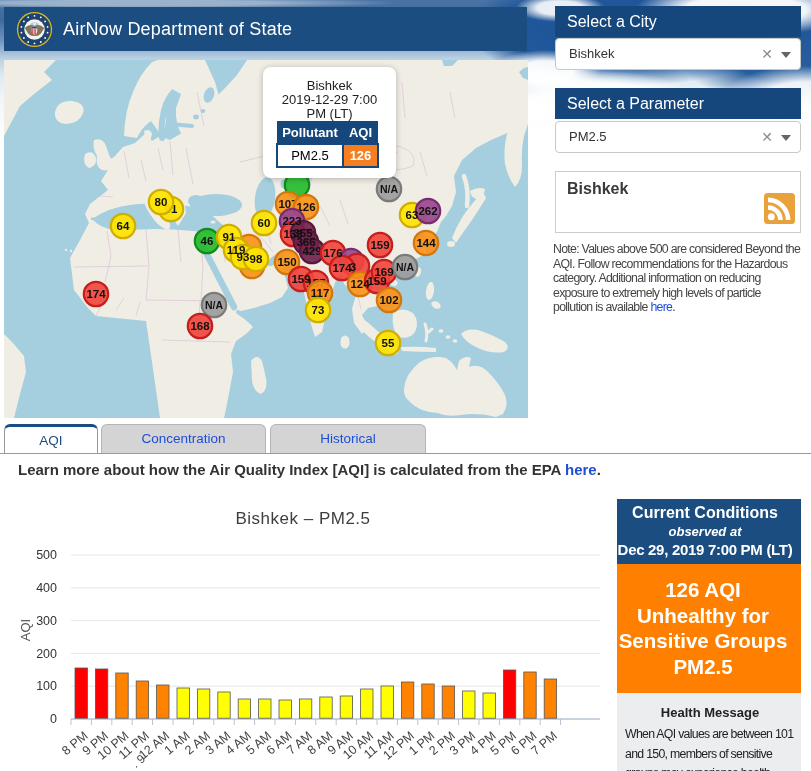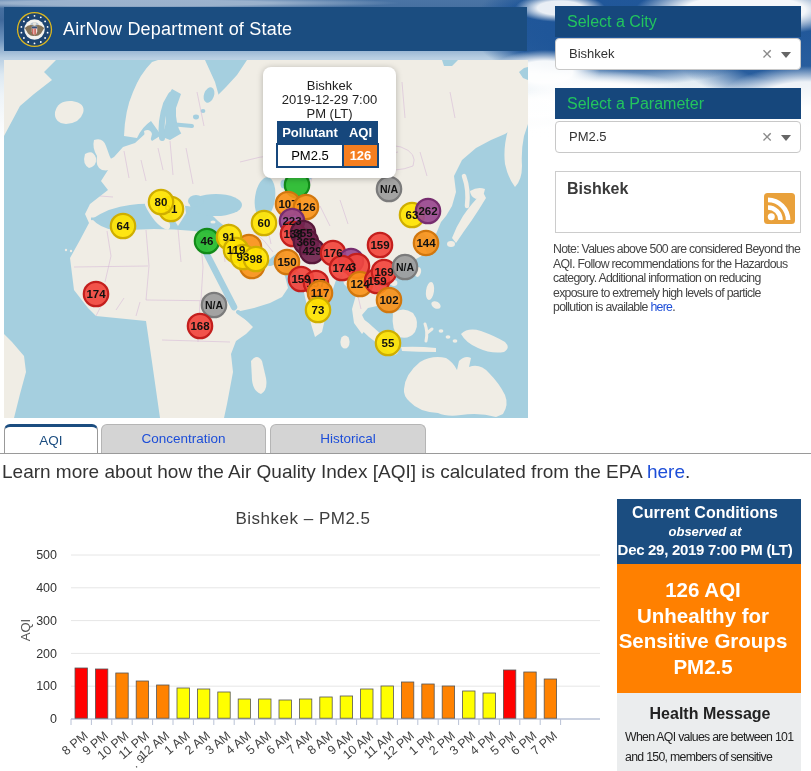--- a/index.html
+++ b/index.html
@@ -20,49 +20,49 @@
       radial-gradient(150px 42px at 580px 150px, rgba(255,255,255,.98) 0 55%, rgba(255,255,255,0) 100%),
       radial-gradient(170px 45px at 770px 150px, rgba(255,255,255,.98) 0 55%, rgba(255,255,255,0) 100%),
       radial-gradient(170px 65px at 640px 30px, rgba(31,86,153,.97) 0 55%, rgba(31,86,153,0) 85%),
       radial-gradient(150px 70px at 800px 48px, rgba(31,86,153,.95) 0 50%, rgba(31,86,153,0) 85%),
       radial-gradient(90px 55px at 548px 28px, rgba(31,86,153,.95) 0 50%, rgba(31,86,153,0) 85%),
       linear-gradient(180deg,#4a74a5 0px,#40699b 20px,#6d93bd 40px,#b9cfe2 58px,#dde9f2 75px,#eef4f8 95px,#ffffff 140px);}
   
   #hdr{left:4px;top:7px;width:523px;height:44px;background:#1b4d80;display:flex;align-items:center;}
   #hdr .title{color:#fff;font-size:18px;margin-left:10px;letter-spacing:.2px;}
   
-  .sbhdr{left:555px;width:246px;height:31px;background:#16477c;color:#22c55e;
+  .sbhdr{left:555px;width:246px;height:31px;background:#16477c;color:#ffffff;
          font-size:16px;line-height:31px;padding-left:12px;box-sizing:border-box;}
   .sbdrop{left:555px;width:246px;height:32px;background:#fff;border:1px solid #c8c8c8;
           border-radius:4px;box-sizing:border-box;font-size:13px;color:#333;line-height:30px;}
   .sbdrop .val{margin-left:13px;}
   .sbdrop .x{position:absolute;right:27px;top:0;color:#8a8a8a;font-size:14px;}
   .sbdrop .car{position:absolute;right:9px;top:13px;width:0;height:0;
       border-left:5.5px solid transparent;border-right:5.5px solid transparent;border-top:6px solid #666;}
   #rssbox{left:555px;top:171px;width:246px;height:62px;background:#fff;border:1px solid #ccc;box-sizing:border-box;}
   #rssbox .t{font-size:16px;font-weight:bold;color:#3a3a3a;margin:8px 0 0 11px;}
   #note{left:553px;top:242px;width:248px;font-size:12.3px;color:#454545;line-height:14.6px;letter-spacing:-0.7px;}
   a{color:#1d4ed8;text-decoration:none;}
   
   .tab{top:424px;height:29px;box-sizing:border-box;font-size:13.5px;text-align:center;line-height:27px;}
   #tab1{left:4px;width:94px;background:#fff;border:1px solid #999;border-top:3px solid #1b4d80;
         border-bottom:none;border-radius:6px 6px 0 0;color:#1b4d80;z-index:3;}
   .tabg{background:#d4d4d4;border:1px solid #b5b5b5;border-bottom:none;border-radius:6px 6px 0 0;color:#1d4ed8;}
   #tabline{left:0;top:453px;width:811px;height:1px;background:#9a9a9a;}
-  #learn{left:2px;top:461px;font-size:19px;color:#333;}
+  #learn{left:18px;top:461px;font-size:15px;color:#333;font-weight:bold;}
   
   #ccp{left:617px;top:499px;width:184px;}
   #cchdr{background:#1b4d80;color:#fff;text-align:center;padding:4px 8px 6px 0;}
   #cchdr .l1{font-size:16px;font-weight:bold;margin-top:1px;}
   #cchdr .l2{font-size:13px;font-weight:bold;margin-top:2px;font-style:italic;}
   #cchdr .l3{font-size:15px;font-weight:bold;margin-top:2px;letter-spacing:-0.3px;}
   #ccorange{background:#ff8000;color:#fff;text-align:center;font-weight:bold;font-size:20.5px;
             line-height:25.5px;padding:13px 12px 14px 0;}
   #ccgray{background:#ebedee;color:#222;padding:12px 6px 40px 8px;}
-  #ccgray .hm{text-align:center;font-weight:bold;font-size:16px;margin-bottom:5px;}
+  #ccgray .hm{text-align:center;font-weight:bold;font-size:13px;margin-bottom:5px;}
   #ccgray .bd{font-size:12.3px;line-height:19.5px;color:#222;letter-spacing:-0.7px;}
   
   #tip{left:263px;top:67px;width:133px;height:111px;background:#fff;border-radius:8px;
        box-shadow:0 1px 6px rgba(0,0,0,.25);z-index:5;}
   #tip .tt{font-size:13px;color:#222;text-align:center;line-height:14.2px;margin-top:12px;}
   #tip table{position:absolute;left:13px;top:54px;border-collapse:collapse;font-size:13px;}
   #tip th{background:#16477c;color:#fff;font-weight:bold;height:20px;}
   #tip td{height:19px;text-align:center;border:2px solid #16477c;}
   #tip .aqicell{background:#f57e20;color:#fff;font-weight:bold;}
 </style>

